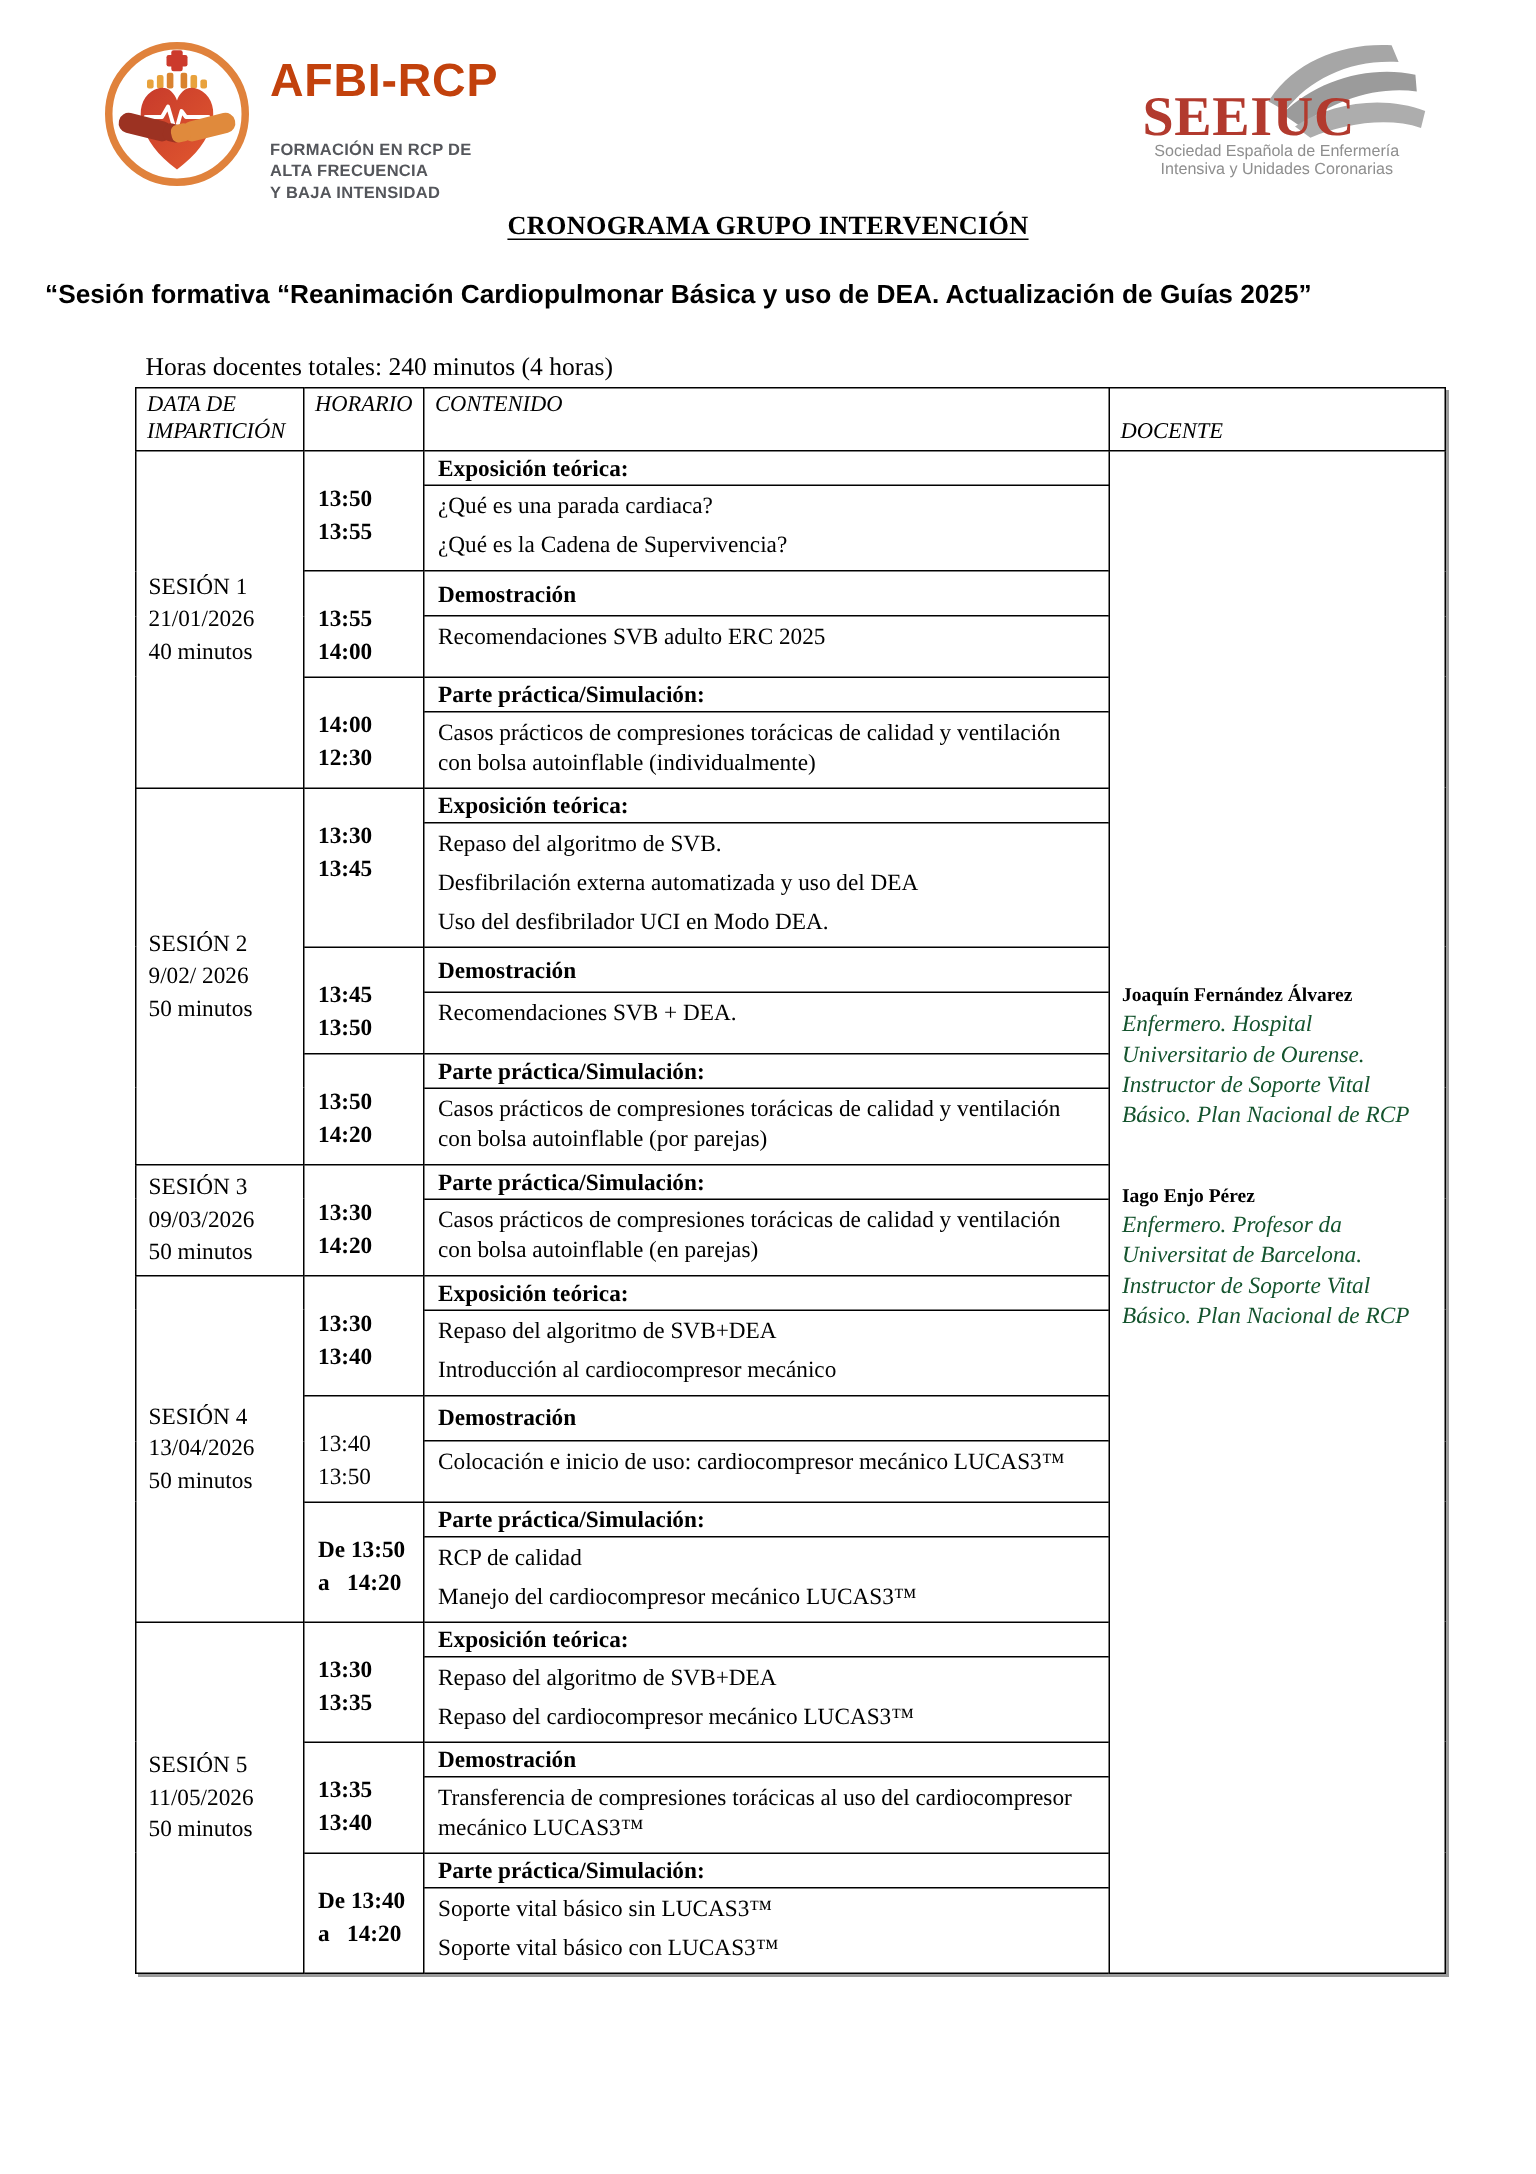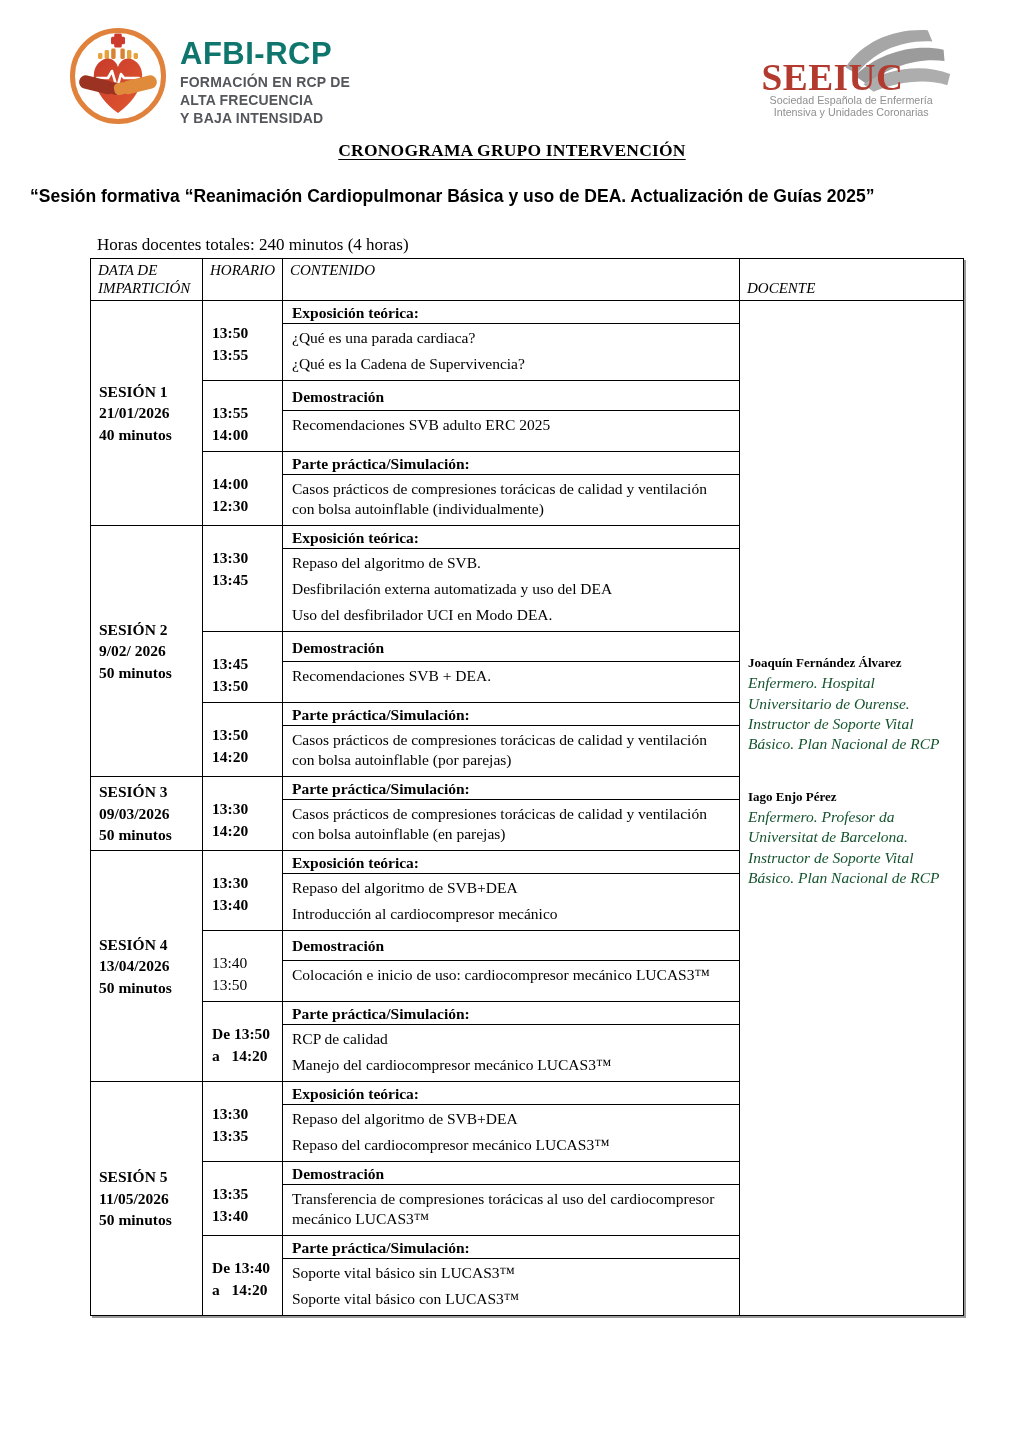--- a/index.html
+++ b/index.html
@@ -17,26 +17,26 @@
     display: flex; justify-content: space-between; align-items: flex-start;
     padding: 26px 72px 0 68px;
     height: 124px;
   }
   .afbi { display: flex; align-items: flex-start; gap: 12px; }
   .afbi-mark { width: 100px; height: 100px; display: block; }
   .afbi-text { padding-top: 12px; }
   .afbi-name {
     font-family: "Liberation Sans", sans-serif;
     font-weight: bold; font-size: 31px; letter-spacing: 0.5px;
-    color: #0f766e; line-height: 1;
+    color: #c2410c; line-height: 1;
   }
   .afbi-tag {
-    margin-top: 4px;
+    margin-top: 24px;
     font-family: "Liberation Sans", sans-serif;
-    font-weight: bold; font-size: 14px; line-height: 1.3;
+    font-weight: bold; font-size: 11px; line-height: 1.3;
     color: #54565B; letter-spacing: 0.2px;
   }
   .seeiuc-mark { width: 196px; height: 90px; display: block; margin-top: 4px; }
 
   
   .doc-title {
     text-align: center;
     font-size: 17.5px; font-weight: bold;
     text-decoration: underline;
     text-underline-offset: 3px;
@@ -75,21 +75,21 @@
     font-style: italic; font-weight: normal;
     text-align: left; vertical-align: top;
     font-size: 15px;
     padding: 2px 6px 3px 7px;
     height: 36px; line-height: 1.2;
   }
   .schedule thead th.docente-h { vertical-align: bottom; }
 
   td.session-cell {
     vertical-align: middle;
-    font-weight: bold;
+    font-weight: normal;
     padding: 4px 4px 4px 8px;
     line-height: 1.38;
   }
   td.time-cell {
     vertical-align: top;
     padding: 21px 4px 4px 9px;
     line-height: 1.45;
   }
   td.time-cell div { white-space: pre; }
   td.time-cell.bold { font-weight: bold; }

